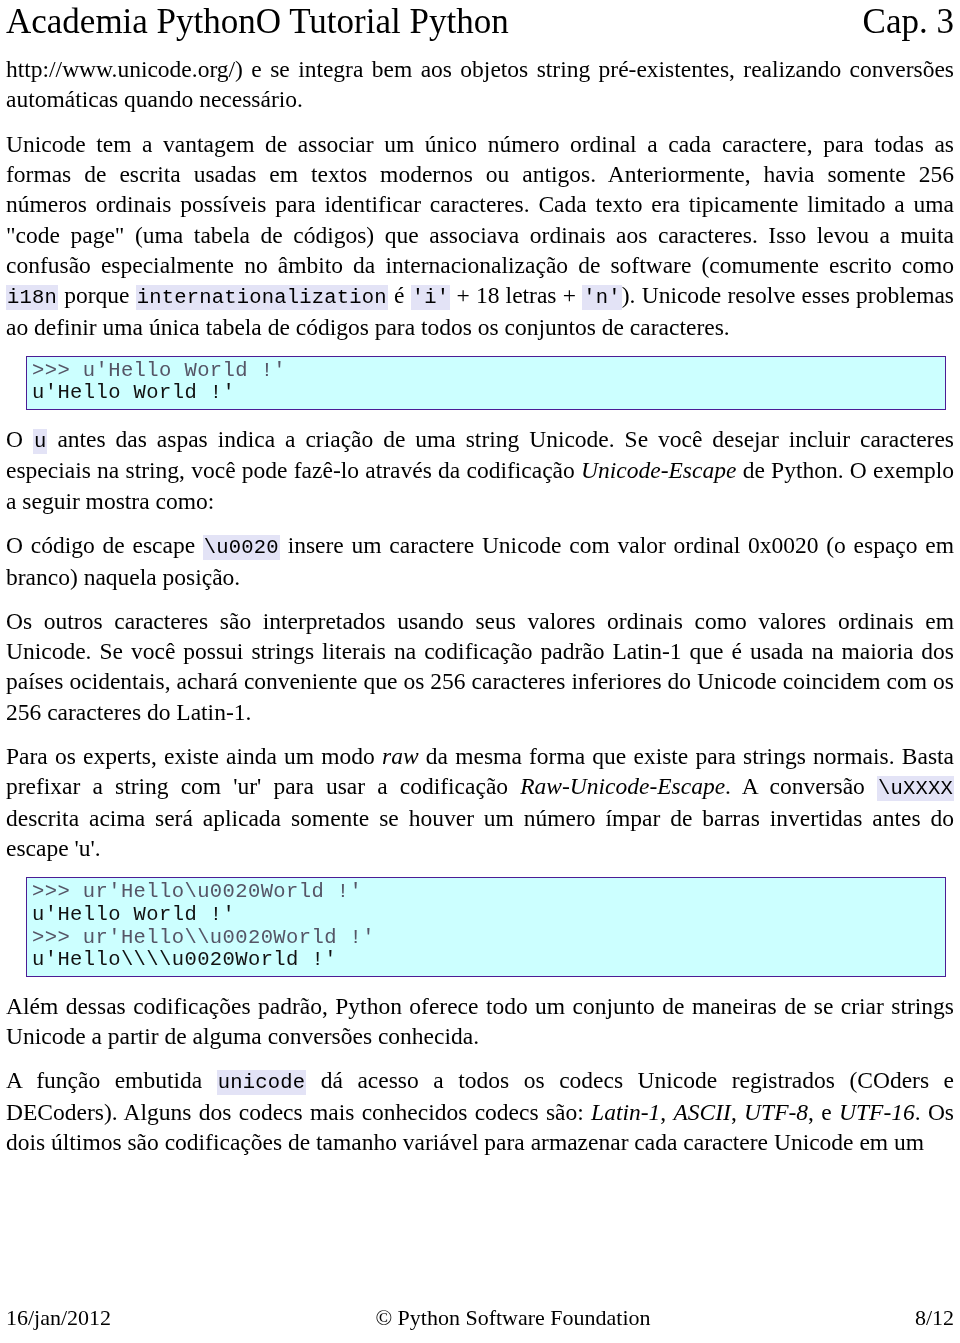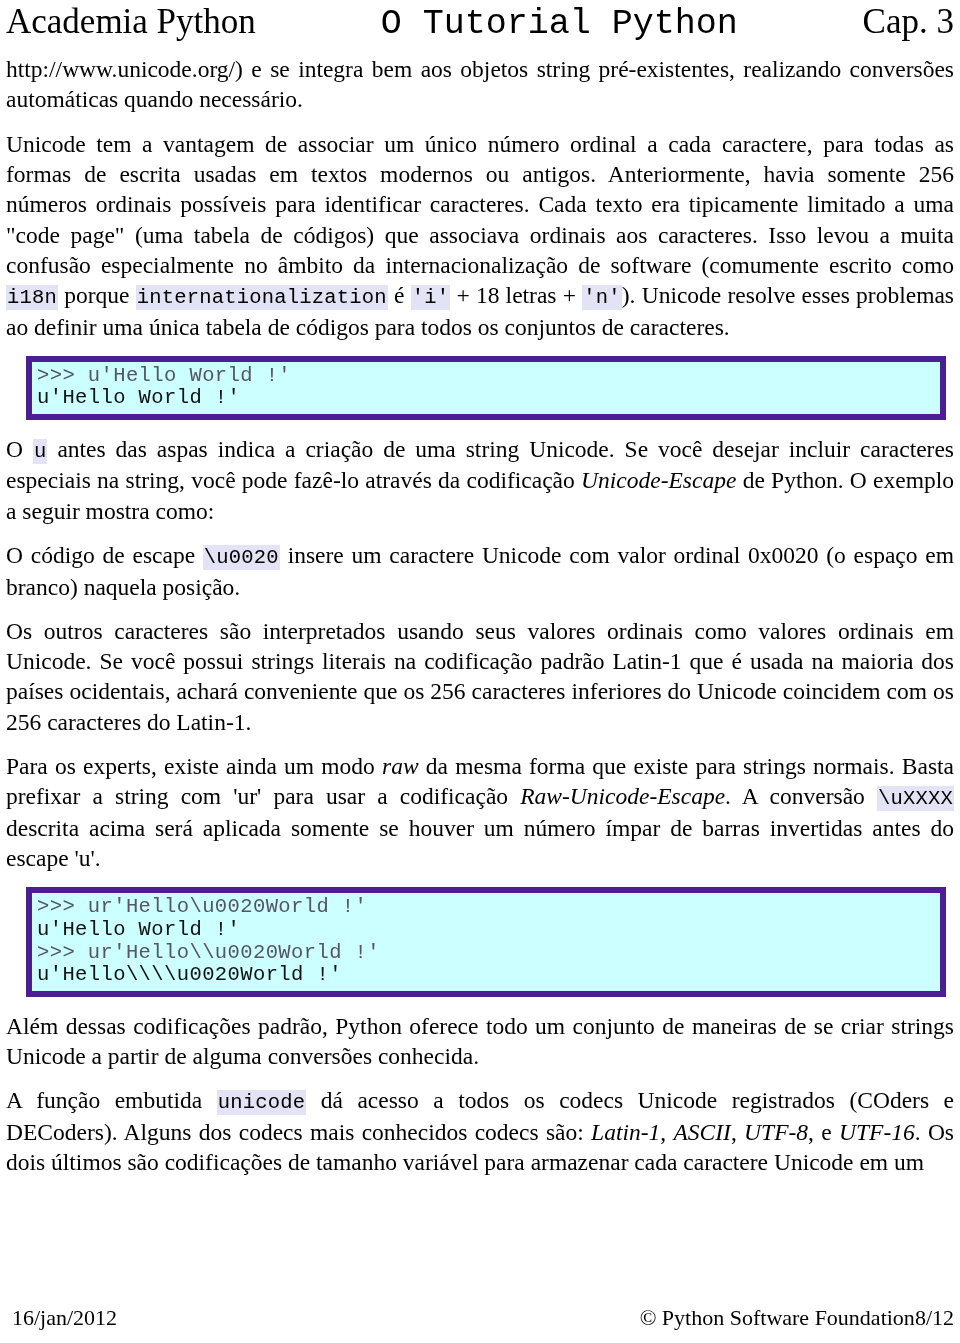--- a/index.html
+++ b/index.html
@@ -28,21 +28,21 @@
   
   .runhead {
     display: flex;
     align-items: baseline;
     font-size: 35px;
     line-height: 1.05;
     padding-top: 4px;
     height: 34px;
   }
   .runhead .left   { flex: 0 0 auto; }
-  .runhead .center { flex: 1 1 auto; text-align: center; font-family: Liberation Mono, monospace; }
+  .runhead .center { flex: 1 1 auto; text-align: left; }
   .runhead .right  { flex: 0 0 auto; }
 
   
   .body {
     margin-top: 16px;
   }
   p.para {
     margin: 0 0 14px 0;
     font-size: 23.5px;
     line-height: 1.29;
@@ -63,47 +63,48 @@
     padding: 1px 1px;
     white-space: pre;
     letter-spacing: 0.2px;
     margin-top: 12px;
   }
 
   
   pre.codeblock {
     margin: 14px 0 14px 20px;
     background: #ccffff;
-    border: 6px solid #4c1d95;
+    border: 1px solid #4c1d95;
     box-sizing: border-box;
     padding: 3px 4px 4px 5px;
     font-family: "Liberation Mono", "DejaVu Sans Mono", monospace;
     font-size: 20.5px;
     line-height: 1.10;
     color: #1a1a1a;
     white-space: pre;
     letter-spacing: 0.4px;
   }
   pre.codeblock .prompt { color: #555566; }
   pre.codeblock .out    { color: #111111; }
 
   .cb-narrow { width: 920px; }
 
   
   .runfoot {
     position: absolute;
-    left: 12px;
+    left: 6px;
     right: 6px;
     bottom: 12px;
     display: flex;
     align-items: baseline;
     font-size: 22px;
+    gap: 28px;
   }
   .runfoot .left   { flex: 0 0 auto; }
-  .runfoot .center { flex: 1 1 auto; text-align: right; }
+  .runfoot .center { flex: 1 1 auto; text-align: center; }
   .runfoot .right  { flex: 0 0 auto; }
 </style>
 </head>
 <body>
 
 <div class="page">
 
   <div class="runhead">
     <span class="left">Academia Python</span>
     <span class="center">O Tutorial Python</span>

